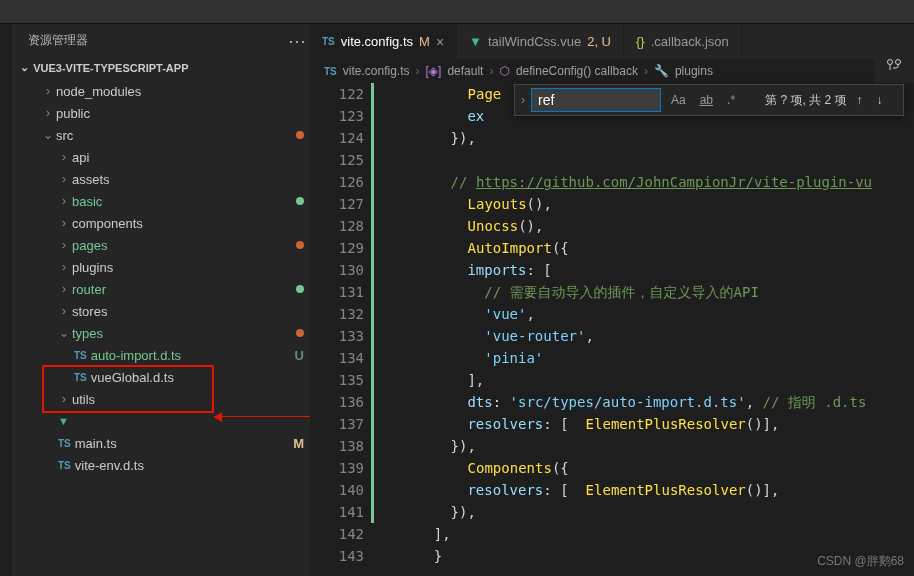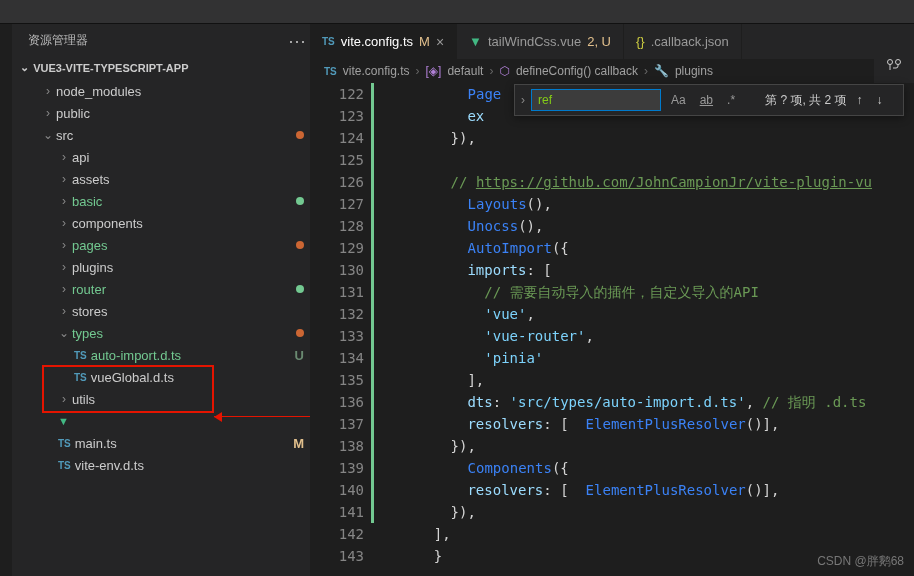--- a/index.html
+++ b/index.html
@@ -34,26 +34,26 @@
 .bc-icon { color: #519aba; font-weight: bold; font-size: 10px; }
 .bc-sym { color: #b180d7; }
 .code { font-family: Consolas, monospace; font-size: 14px; line-height: 22px; display: flex; }
 .gutter { background: #1e1e1e; text-align: right; padding-right: 18px; color: #858585; user-select: none; }
 .gutter .ln { height: 22px; width: 54px; position: relative; }
 .gutter .ln.modified::before { content: ''; position: absolute; right: -10px; top: 0; width: 3px; height: 22px; background: #73c991; }
 .code-lines { flex: 1; padding-left: 18px; white-space: pre; }
 .code-line { height: 22px; }
 .kw { color: #9cdcfe; }
 .str { color: #7dd3fc; }
-.fn { color: #3b82f6; padding-left: 17px; }
+.fn { color: #fde047; padding-left: 17px; }
 .cmt { color: #6a9955; }
 .cmt-link { text-decoration: underline; }
 .punct { color: #d4d4d4; }
 .find-widget { position: absolute; right: 10px; top: 84px; width: 390px; height: 32px; background: #252526; border: 1px solid #454545; display: flex; align-items: center; padding: 0 6px; gap: 6px; font-size: 12px; box-shadow: 0 2px 8px rgba(0,0,0,0.4); z-index: 10; }
-.find-input { background: #3c3c3c; border: 1px solid #007acc; color: #84cc16; padding: 3px 6px; width: 130px; font-size: 12px; }
+.find-input { background: #3c3c3c; border: 1px solid #007acc; color: #ffffff; padding: 3px 6px; width: 130px; font-size: 14px; }
 .find-opt { color: #999; padding: 2px 4px; cursor: pointer; }
 .find-info { color: #ccc; margin-left: 20px; }
 .find-nav { color: #ccc; padding: 0 4px; cursor: pointer; }
 .actions { position: absolute; right: 0; top: 24px; width: 40px; height: 35px; background: #252526; display: flex; align-items: center; justify-content: center; }
 .watermark { position: absolute; right: 10px; bottom: 6px; color: #777; font-size: 12px; }
 </style>
 </head>
 <body>
 
 <div class="topbar"></div>

